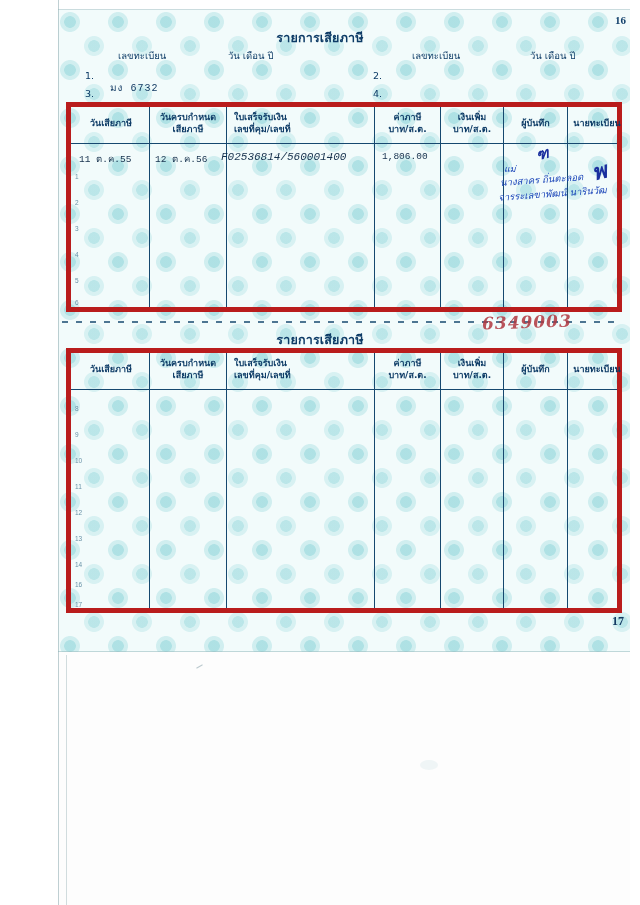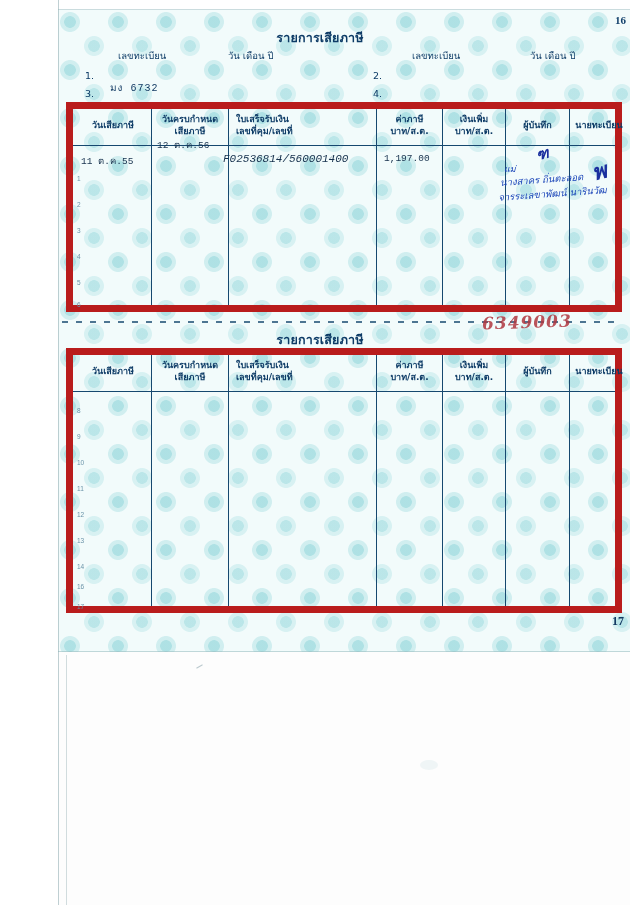--- a/index.html
+++ b/index.html
@@ -82,21 +82,21 @@
   }
   .reg-value{
     position:absolute;font-size:10px;color:#123a63;
     font-family:"Liberation Mono", monospace;
     letter-spacing:1px;
   }
 
   
   .tbl{
     position:absolute;
-    border:7px solid #b91c1c;
+    border:5px solid #b91c1c;
     box-sizing:border-box;
   }
   .tbl .vline{
     position:absolute;top:0;bottom:0;width:1px;background:#16486f;
   }
   .tbl .hline{
     position:absolute;left:0;right:0;height:1px;background:#16486f;
   }
   .col-head{
     position:absolute;
@@ -215,23 +215,23 @@
     <div class="col-head" style="left:498px;top:10px;width:56px;">นายทะเบียน</div>
 
     <div class="rownum" style="left:4px;top:66px;">1</div>
     <div class="rownum" style="left:4px;top:92px;">2</div>
     <div class="rownum" style="left:4px;top:118px;">3</div>
     <div class="rownum" style="left:4px;top:144px;">4</div>
     <div class="rownum" style="left:4px;top:170px;">5</div>
     <div class="rownum" style="left:4px;top:192px;">6</div>
 
     <div class="cell" style="left:8px;top:44px;">11 ต.ค.55</div>
-    <div class="cell" style="left:84px;top:28px;">12 ต.ค.56</div>
+    <div class="cell" style="left:84px;top:44px;">12 ต.ค.56</div>
     <div class="cell" style="left:150px;top:44px;font-size:11px;font-style:italic;">F02536814/560001400</div>
-    <div class="cell" style="left:311px;top:44px;">1,197.00</div>
+    <div class="cell" style="left:311px;top:44px;">1,806.00</div>
   </div>
 
   <div class="hand" style="left:504px;top:162px;font-size:9px;text-align:center;">แม่</div>
   <div class="hand" style="left:500px;top:172px;font-size:9.5px;transform:rotate(-4deg);">นางสาคร  ถิ่นตะลอด</div>
   <div class="hand" style="left:498px;top:186px;font-size:9.5px;transform:rotate(-4deg);">จารระเลขาพัฒน์  นารินวัฒ</div>
   <div class="hand-sig" style="left:536px;top:142px;font-size:15px;">ฑ</div>
   <div class="hand-sig" style="left:592px;top:154px;font-size:22px;">พ</div>
 
   <div class="perf">
     <div class="d" style="left:0px;"></div>

